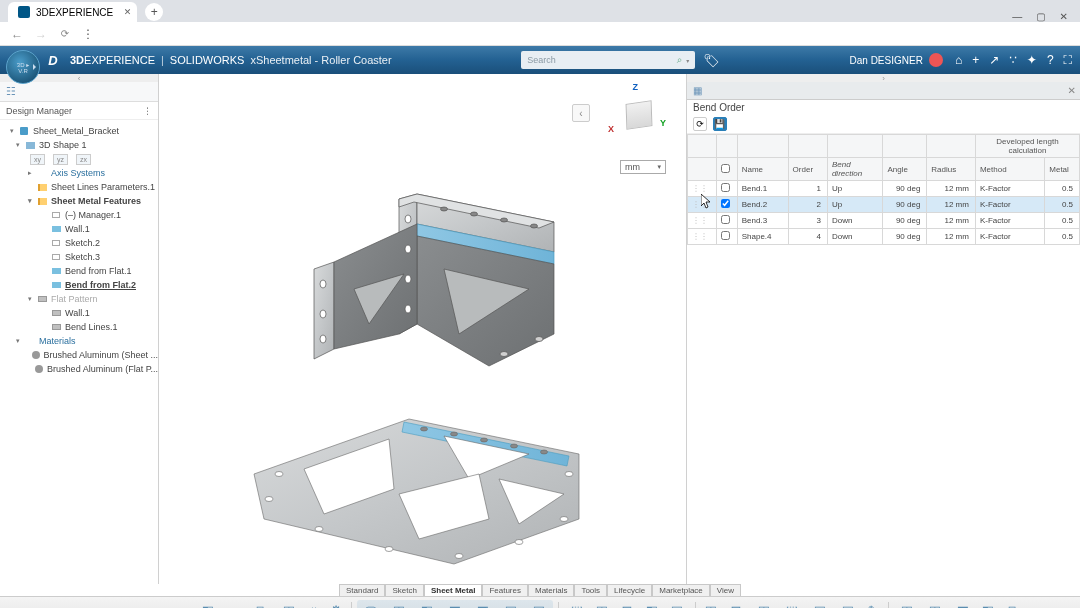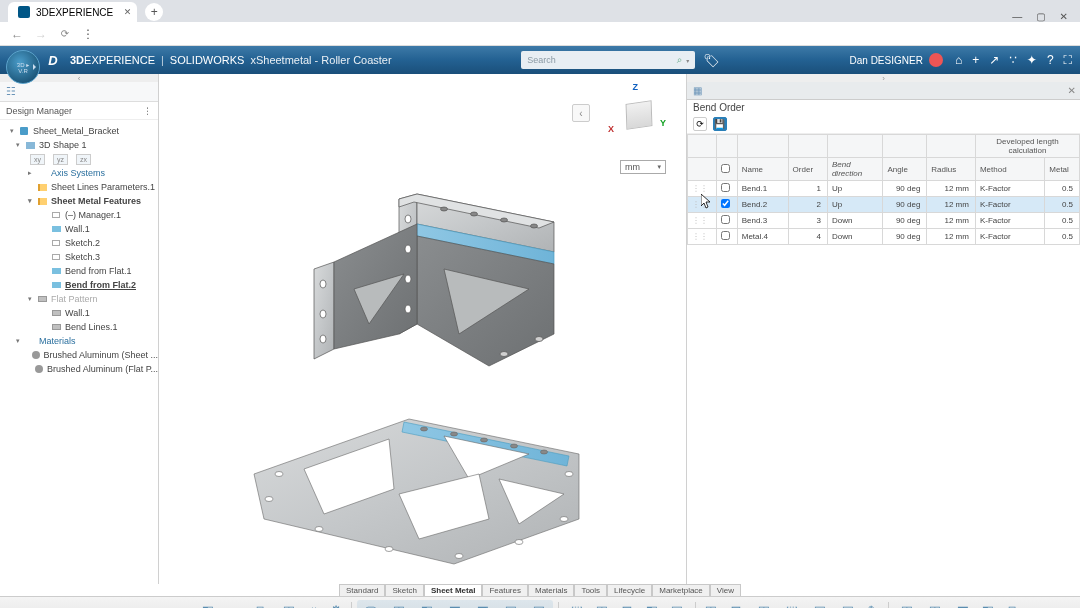--- a/index.html
+++ b/index.html
@@ -465,21 +465,21 @@
               <td class="num">3</td>
               <td>Down</td>
               <td class="num">90 deg</td>
               <td class="num">12 mm</td>
               <td>K-Factor</td>
               <td class="num">0.5</td>
             </tr>
             <tr>
               <td class="drag-handle">⋮⋮</td>
               <td class="cb-cell"><input type="checkbox" style=""></td>
-              <td>Metal.4</td>
+              <td>Shape.4</td>
               <td class="num">4</td>
               <td>Down</td>
               <td class="num">90 deg</td>
               <td class="num">12 mm</td>
               <td>K-Factor</td>
               <td class="num">0.5</td>
             </tr>
           </tbody>
       </table>
 

